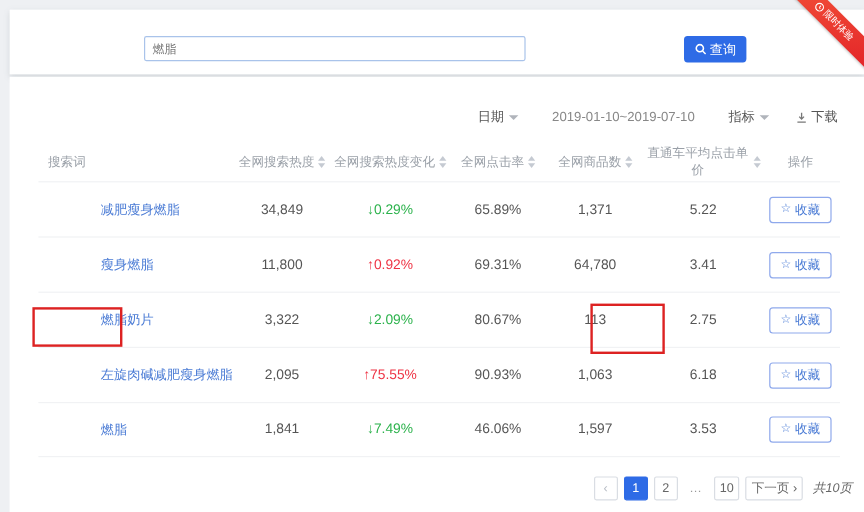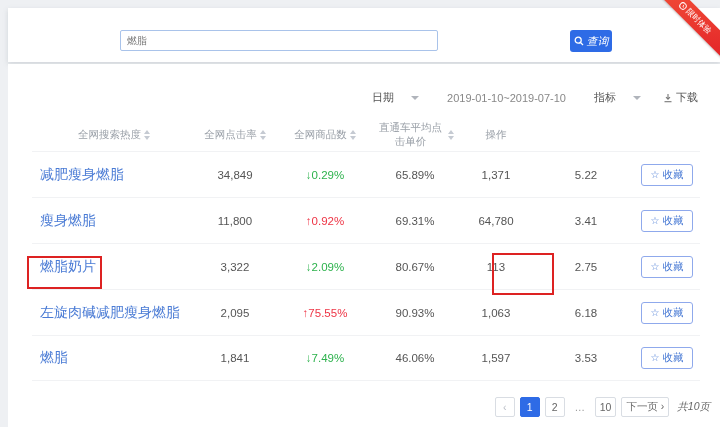--- a/index.html
+++ b/index.html
@@ -18,25 +18,25 @@
     box-shadow: 0 2px 5px rgba(120,130,140,.25);
   }
   .search-input {
     position: absolute; left: 112px; top: 22px; width: 318px; height: 21px;
     border: 1px solid #a9c3ea; border-radius: 2px;
     font-size: 10px; color: #777; padding: 0 6px;
     font-family: "Liberation Sans", sans-serif;
     outline: none; background: #fff;
   }
   .search-btn {
-    position: absolute; left: 562px; top: 22px; width: 42px; height: 22px;
+    position: absolute; left: 562px; top: 22px; width: 52px; height: 22px;
     background: #2e6be6; border: none; border-radius: 3px;
     color: #fff; font-size: 11px;
     display: flex; align-items: center; justify-content: center; gap: 3px;
-    cursor: pointer; font-family: "Liberation Sans", sans-serif; font-style: italic;
+    cursor: pointer; font-family: "Liberation Sans", sans-serif;
   }
   
   .ribbon-wrap { position: absolute; top: 0; right: 0; width: 64px; height: 64px; overflow: hidden; z-index: 30; }
   .ribbon {
     position: absolute; top: 9px; right: -30px; width: 110px;
     transform: rotate(45deg);
     background: linear-gradient(135deg, #f4563a, #e22127);
     color: #fff; font-size: 8px; text-align: center; padding: 3px 0 4px;
     box-shadow: 0 1px 2px rgba(0,0,0,.2);
     display: flex; align-items: center; justify-content: center; gap: 2px;
@@ -45,21 +45,21 @@
   .main-card {
     position: absolute; left: 8px; top: 64px; right: 0; bottom: 0;
     background: #fff;
   }
   .section-head {
     display: flex; align-items: center;
     padding: 26px 22px 14px 24px;
   }
   .section-title { font-size: 13px; font-weight: bold; color: #333; }
   .head-controls { margin-left: auto; display: flex; align-items: center; font-size: 11px; color: #555; }
-  .ctrl { display: inline-flex; align-items: center; gap: 17px; cursor: pointer; }
+  .ctrl { display: inline-flex; align-items: center; gap: 4px; cursor: pointer; }
   .caret {
     width: 0; height: 0; border-left: 4px solid transparent; border-right: 4px solid transparent;
     border-top: 4px solid #b0b4bb; margin-top: 1px;
   }
   .date-range { color: #888; margin: 0 28px; }
   .metric-ctrl { margin-right: 22px; }
   .download-ctrl { color: #555; gap: 3px; }
   
   .table { margin: 0 20px 0 24px; }
   .tr, .thead {
@@ -71,21 +71,21 @@
   .tr { height: 46px; border-top: 1px solid #f1f2f4; font-size: 11.5px; color: #555; }
   .tr:last-of-type { border-bottom: 1px solid #f1f2f4; }
   .th, .td { text-align: center; }
   .th.col-0, .td.col-0 { text-align: left; padding-left: 8px; }
   .th { display: flex; align-items: center; justify-content: center; gap: 3px; }
   .th.col-0 { justify-content: flex-start; }
   .sort { display: inline-flex; flex-direction: column; gap: 2px; }
   .sort i { display:block; width:0; height:0; border-left:3px solid transparent; border-right:3px solid transparent; }
   .sort .up { border-bottom: 4px solid #c5cad2; }
   .sort .dn { border-top: 4px solid #c5cad2; }
-  .kw-link { color: #4a7bd5; text-decoration: none; font-size: 14px; cursor: pointer; }
+  .kw-link { color: #4a7bd5; text-decoration: none; font-size: 11px; cursor: pointer; margin-left: 44px; }
   .delta-up { color: #ee3445; }
   .delta-down { color: #2cb24c; text-align: right; }
   .fav-btn {
     display: inline-flex; align-items: center; gap: 3px;
     border: 1px solid #8fa9ec; color: #4a7bd5; background: #fff;
     font-size: 10.5px; border-radius: 3px; padding: 3px 9px; cursor: pointer;
     font-family: "Liberation Sans", sans-serif;
   }
   .fav-star { font-size: 10px; line-height: 1; }
   
@@ -150,22 +150,32 @@
           <path d="M5 1 L5 6 M3 4.2 L5 6.3 L7 4.2" fill="none" stroke="#777" stroke-width="1.1"></path>
           <line x1="1.5" y1="8.7" x2="8.5" y2="8.7" stroke="#777" stroke-width="1.1"></line>
         </svg>
         <span>下载</span>
       </span>
     </div>
   </div>
 
   <div class="table">
     <div class="thead">
+        <div class="th col-0">
+          <span>搜索词</span>
+        </div>
         <div class="th col-1">
           <span>全网搜索热度</span>
+          <span class="sort">
+            <i class="up"></i>
+            <i class="dn"></i>
+          </span>
+        </div>
+        <div class="th col-2">
+          <span>全网搜索热度变化</span>
           <span class="sort">
             <i class="up"></i>
             <i class="dn"></i>
           </span>
         </div>
         <div class="th col-3">
           <span>全网点击率</span>
           <span class="sort">
             <i class="up"></i>
             <i class="dn"></i>

